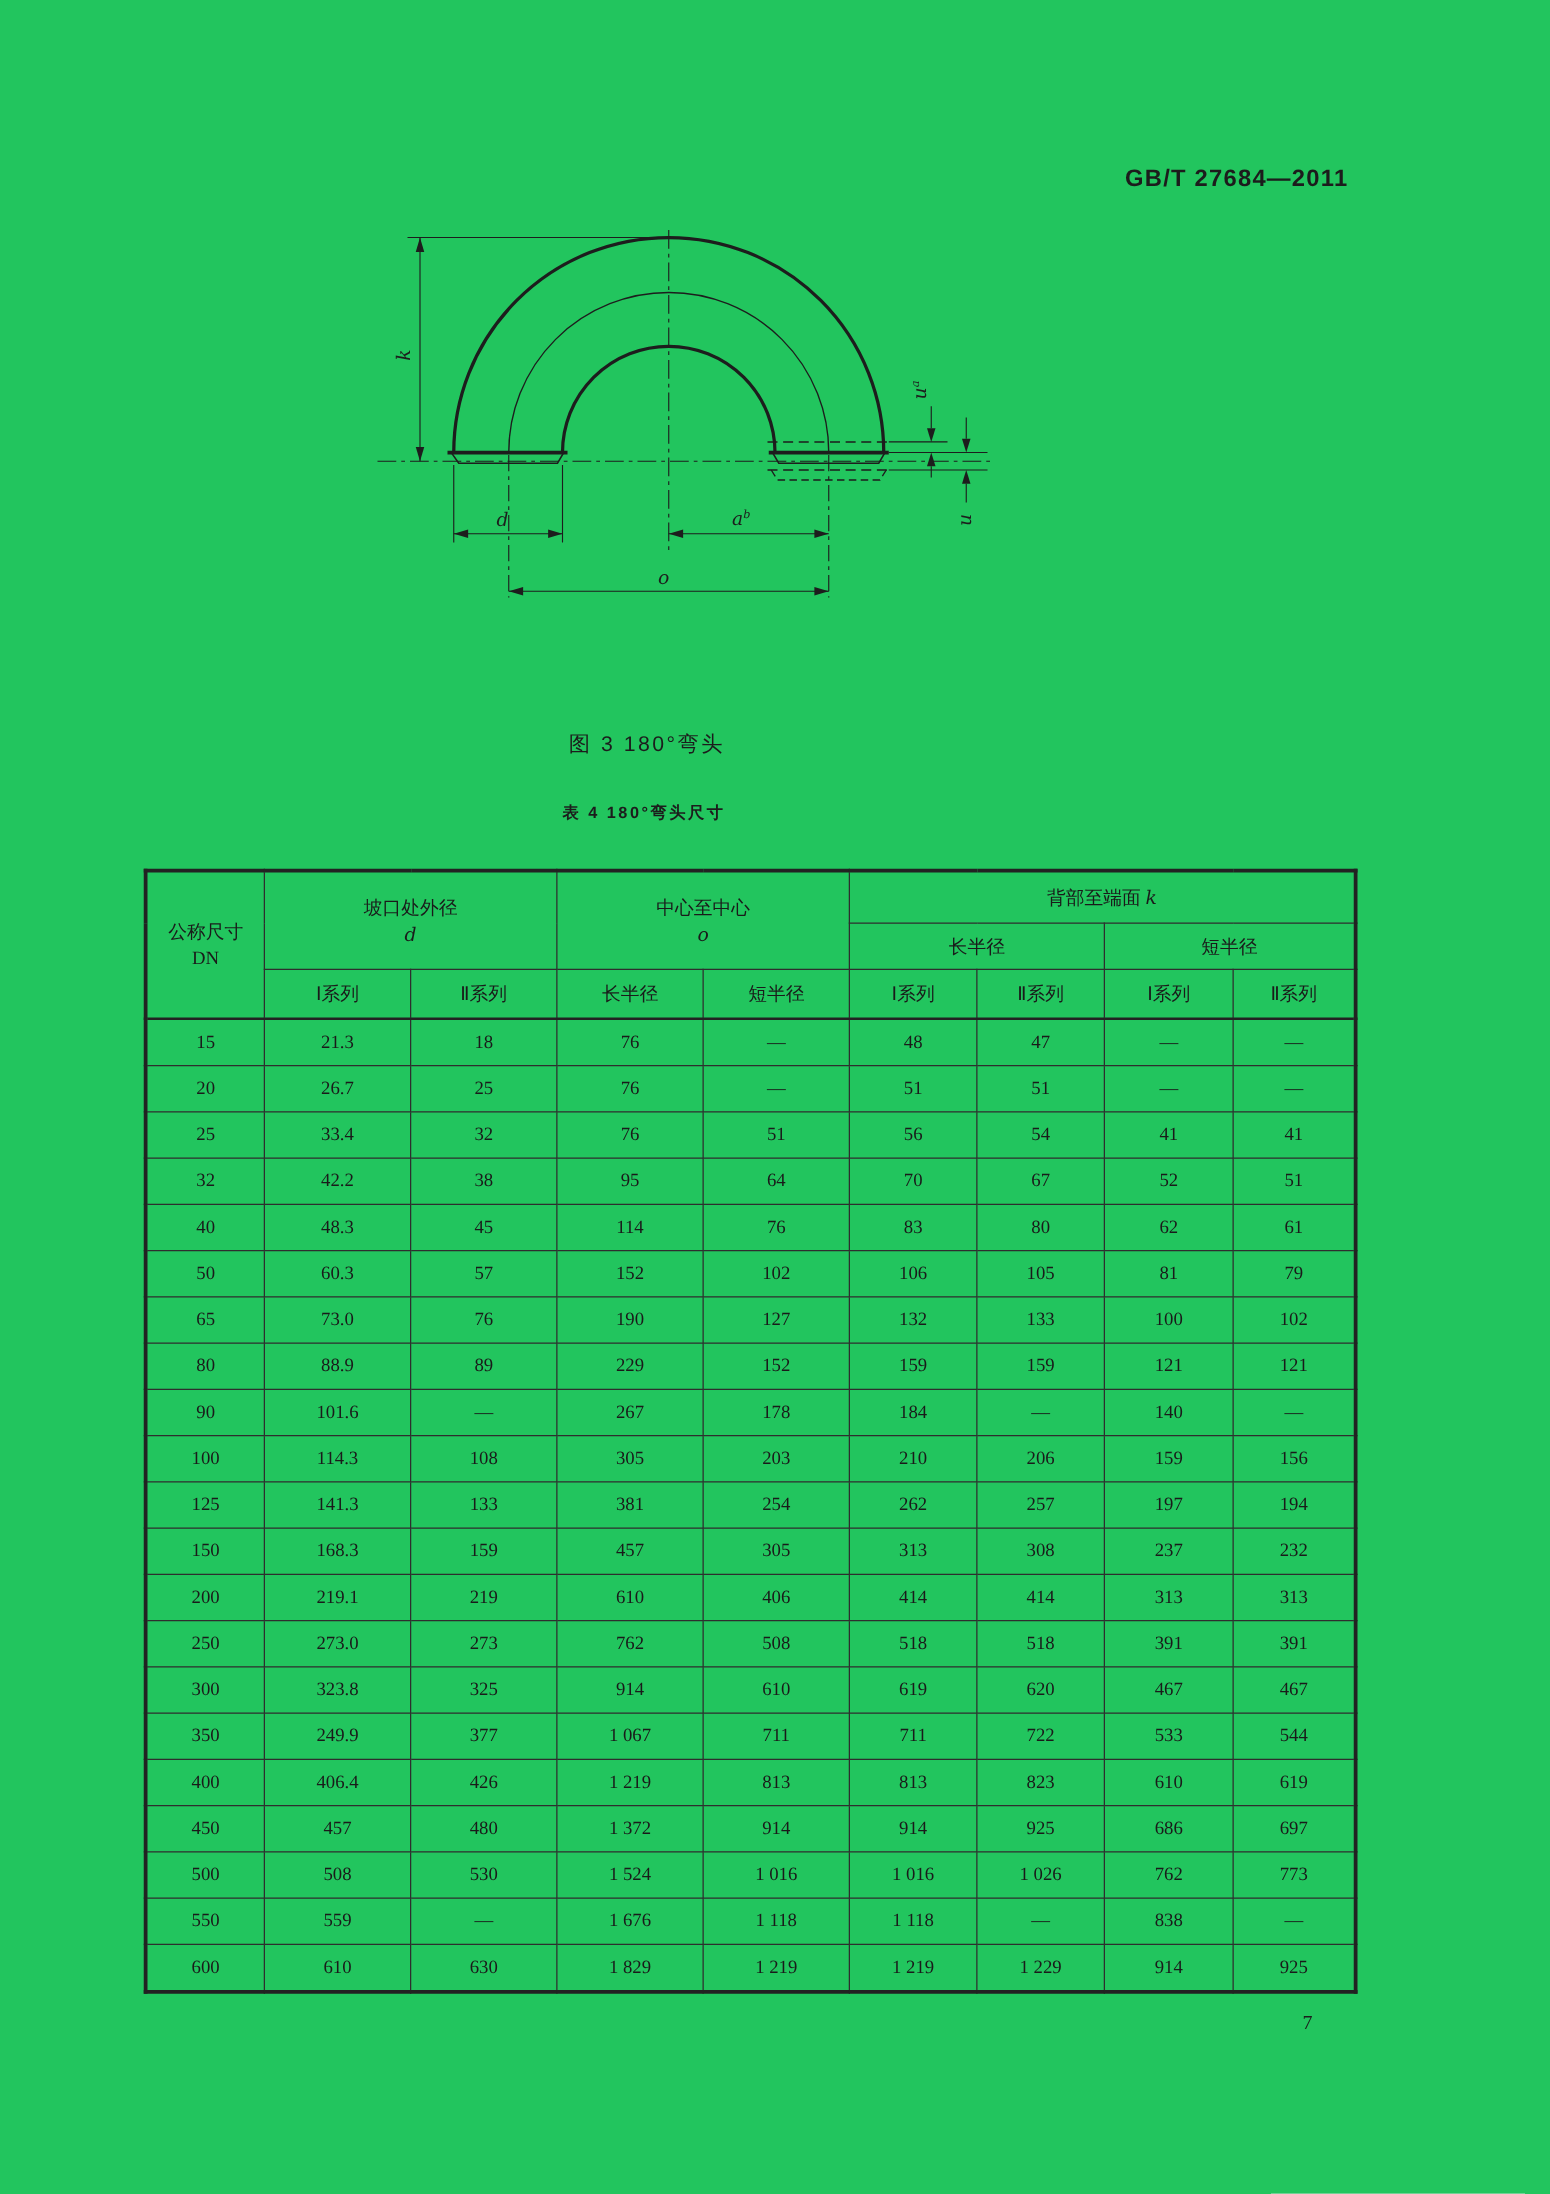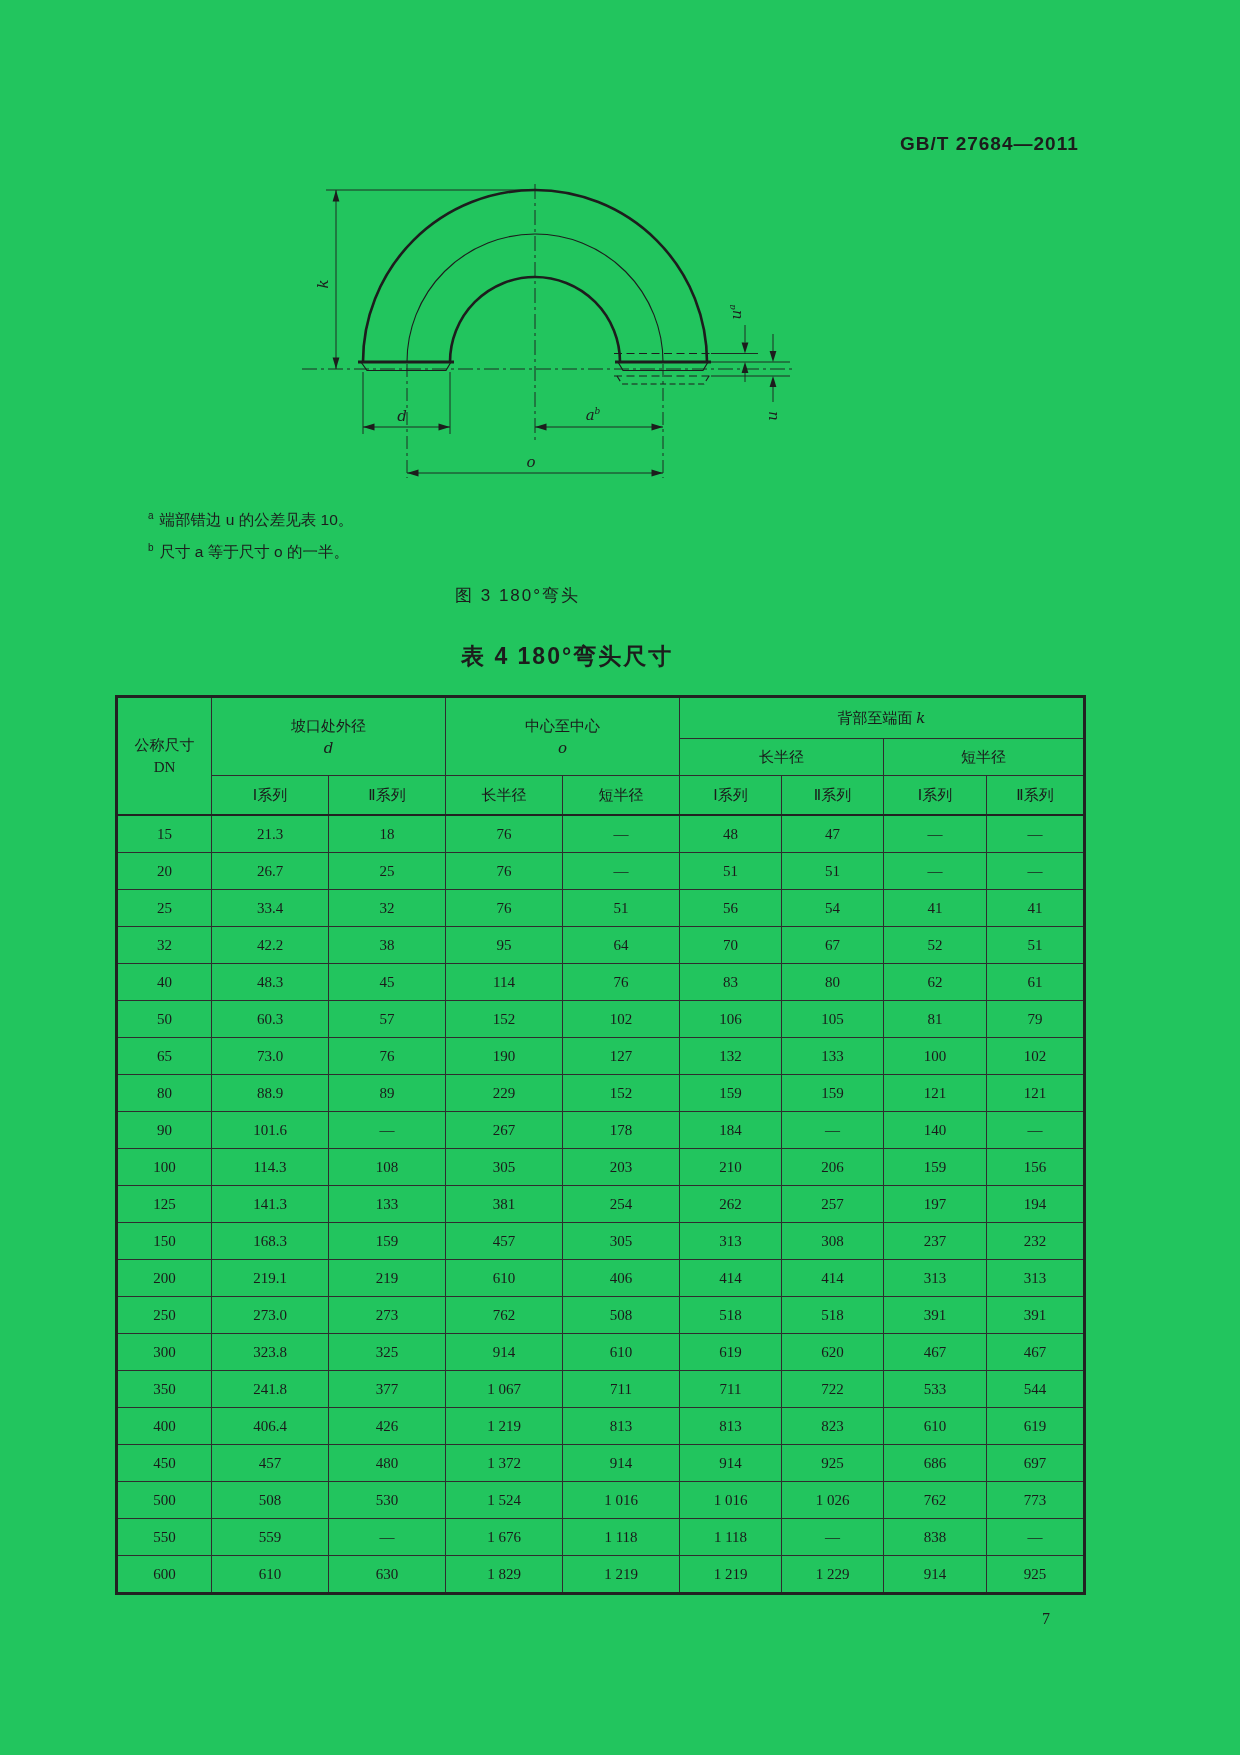--- a/index.html
+++ b/index.html
@@ -19,22 +19,22 @@
   }
   .figure-wrap{position:absolute;left:290px;top:182px;width:540px;height:310px;}
   .fig-notes{position:absolute;left:148px;top:502px;font-size:15.5px;line-height:28px;}
   .fig-notes .note{white-space:nowrap;}
   .fig-notes sup{font-size:10px;margin-right:6px;}
   .fig-caption{
     position:absolute;left:455px;top:584px;
     font-size:17px;font-weight:400;letter-spacing:2px;
   }
   .table-title{
-    position:absolute;left:461px;top:641px;
-    font-size:23px;font-weight:700;letter-spacing:2px;
+    position:absolute;left:450px;top:641px;
+    font-size:13px;font-weight:700;letter-spacing:2px;
   }
   .unit-note{
     position:absolute;left:115px;top:646px;width:968px;
     text-align:right;font-size:15px;
   }
   table.dim-table{
     position:absolute;left:115px;top:695px;
     width:968px;border-collapse:collapse;table-layout:fixed;
     font-family:"Liberation Serif", serif;
     font-size:15px;color:#1a1a1a;
@@ -123,24 +123,20 @@
 
       <text transform="translate(38,102) rotate(-90)" text-anchor="middle">k</text>
       <text x="112" y="239" text-anchor="middle">d</text>
       <text x="303" y="238" text-anchor="middle"><tspan>a</tspan><tspan class="sup" dy="-6">b</tspan></text>
       <text x="241" y="285" text-anchor="middle">o</text>
       <text transform="translate(451,130) rotate(-90)" text-anchor="middle"><tspan>u</tspan><tspan class="sup" dy="-6">a</tspan></text>
       <text transform="translate(487,234) rotate(-90)" text-anchor="middle">u</text>
     </svg>
   </div>
 
-  <div class="fig-notes">
-    <div class="note"><sup>a</sup><span>端部错边 u 的公差见表 10。</span></div>
-    <div class="note"><sup>b</sup><span>尺寸 a 等于尺寸 o 的一半。</span></div>
-  </div>
 
   <div class="fig-caption">图 3  180°弯头</div>
 
   <div class="table-title">表 4  180°弯头尺寸</div>
 
   <table class="dim-table">
     <colgroup>
       <col style="width:95px">
         <col style="width:117px">
         <col style="width:117px">
@@ -346,21 +342,21 @@
           <td>325</td>
           <td>914</td>
           <td>610</td>
           <td>619</td>
           <td>620</td>
           <td>467</td>
           <td>467</td>
         </tr>
         <tr>
           <td>350</td>
-          <td>241.8</td>
+          <td>249.9</td>
           <td>377</td>
           <td>1 067</td>
           <td>711</td>
           <td>711</td>
           <td>722</td>
           <td>533</td>
           <td>544</td>
         </tr>
         <tr>
           <td>400</td>

